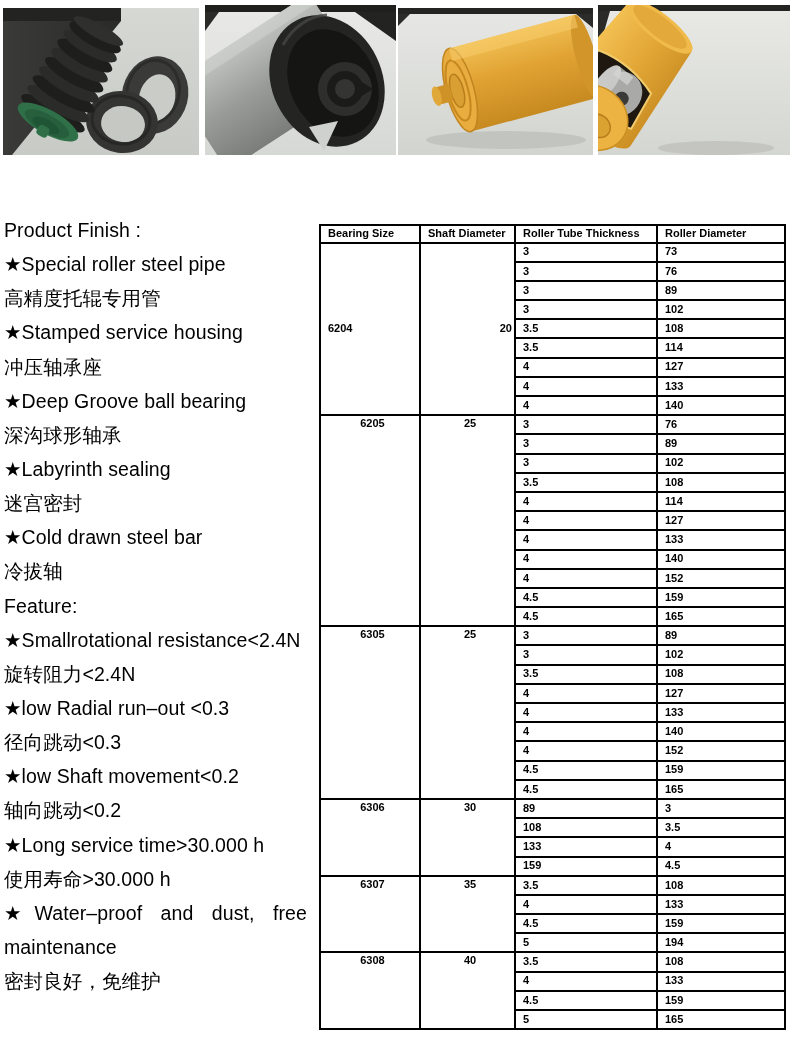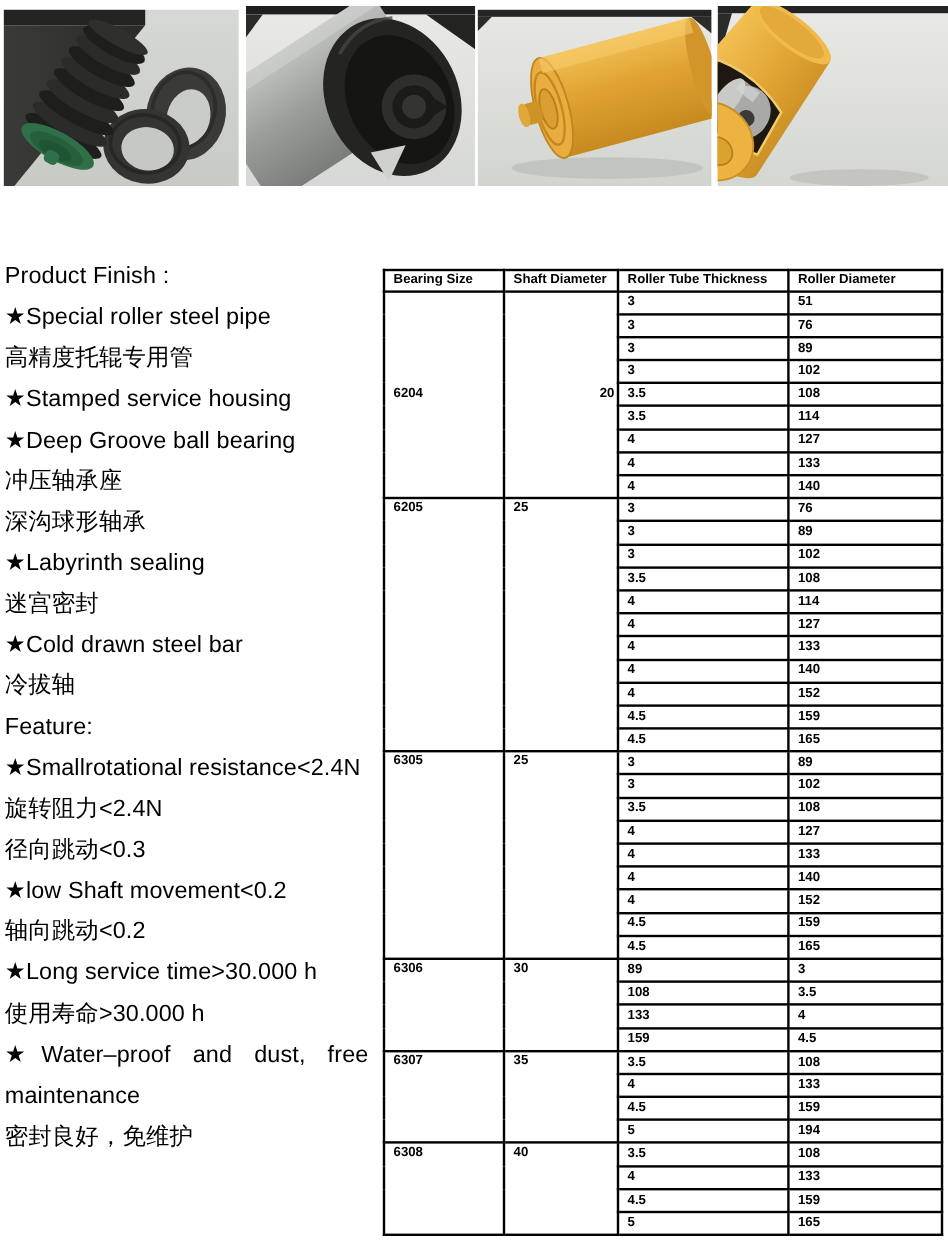--- a/index.html
+++ b/index.html
@@ -27,21 +27,21 @@
     position:absolute;left:319px;top:224px;border-collapse:collapse;table-layout:fixed;
     background:#ffffff;
   }
   #spec-table th,#spec-table td{
     border:2px solid #000;font-size:11px;font-weight:bold;color:#000;
     text-align:left;padding:0 2px 0 7px;height:17.2px;line-height:1.05;
     overflow:hidden;
   }
   #spec-table th{height:15.5px;}
   #spec-table td.vm{vertical-align:middle;margin-left:44px;}
-  #spec-table td.vt{vertical-align:top;padding-top:2px;}
+  #spec-table td.vt{vertical-align:top;padding-top:2px;text-align:center;}
   #spec-table td.center{text-align:right;padding-left:0;}
 </style>
 </head>
 <body>
 
 <figure class="photo p1">
   <svg width="196" height="147" viewBox="0 0 196 147">
     <defs>
       <linearGradient id="g1" x1="0" y1="0" x2="0" y2="1">
         <stop offset="0" stop-color="#d6d8d3"></stop>
@@ -186,30 +186,31 @@
       <circle cx="9" cy="144" r="2.5" fill="#5f4a15"></circle>
     </g>
   </svg>
 </figure>
 
 <div id="info-lines">
     <div class="info-line heading">Product Finish :</div>
     <div class="info-line en">★Special roller steel pipe</div>
     <div class="info-line zh">高精度托辊专用管</div>
     <div class="info-line en">★Stamped service housing</div>
+    <div class="info-line zh">冲压轴承座</div>
     <div class="info-line en">★Deep Groove ball bearing</div>
-    <div class="info-line zh">冲压轴承座</div>
     <div class="info-line zh">深沟球形轴承</div>
     <div class="info-line en">★Labyrinth sealing</div>
     <div class="info-line zh">迷宫密封</div>
     <div class="info-line en">★Cold drawn steel bar</div>
     <div class="info-line zh">冷拔轴</div>
     <div class="info-line heading">Feature:</div>
     <div class="info-line en">★Smallrotational resistance&lt;2.4N</div>
     <div class="info-line zh">旋转阻力&lt;2.4N</div>
+    <div class="info-line en">★low Radial run–out &lt;0.3</div>
     <div class="info-line zh">径向跳动&lt;0.3</div>
     <div class="info-line en">★low Shaft movement&lt;0.2</div>
     <div class="info-line zh">轴向跳动&lt;0.2</div>
     <div class="info-line en">★Long service time&gt;30.000 h</div>
     <div class="info-line zh">使用寿命&gt;30.000 h</div>
     <div class="info-line en justify">★Water–proof and dust, free</div>
     <div class="info-line en">maintenance</div>
     <div class="info-line zh">密封良好，免维护</div>
   </div>
 
@@ -226,21 +227,21 @@
       <th>Shaft Diameter</th>
       <th>Roller Tube Thickness</th>
       <th>Roller Diameter</th>
     </tr>
   </thead>
   <tbody id="spec-body">
       <tr>
         <td rowspan="9" class="vm">6204</td>
         <td rowspan="9" class="vm center">20</td>
         <td>3</td>
-        <td>51</td>
+        <td>73</td>
       </tr>
       <tr>
         <td>3</td>
         <td>76</td>
       </tr>
       <tr>
         <td>3</td>
         <td>89</td>
       </tr>
       <tr>

